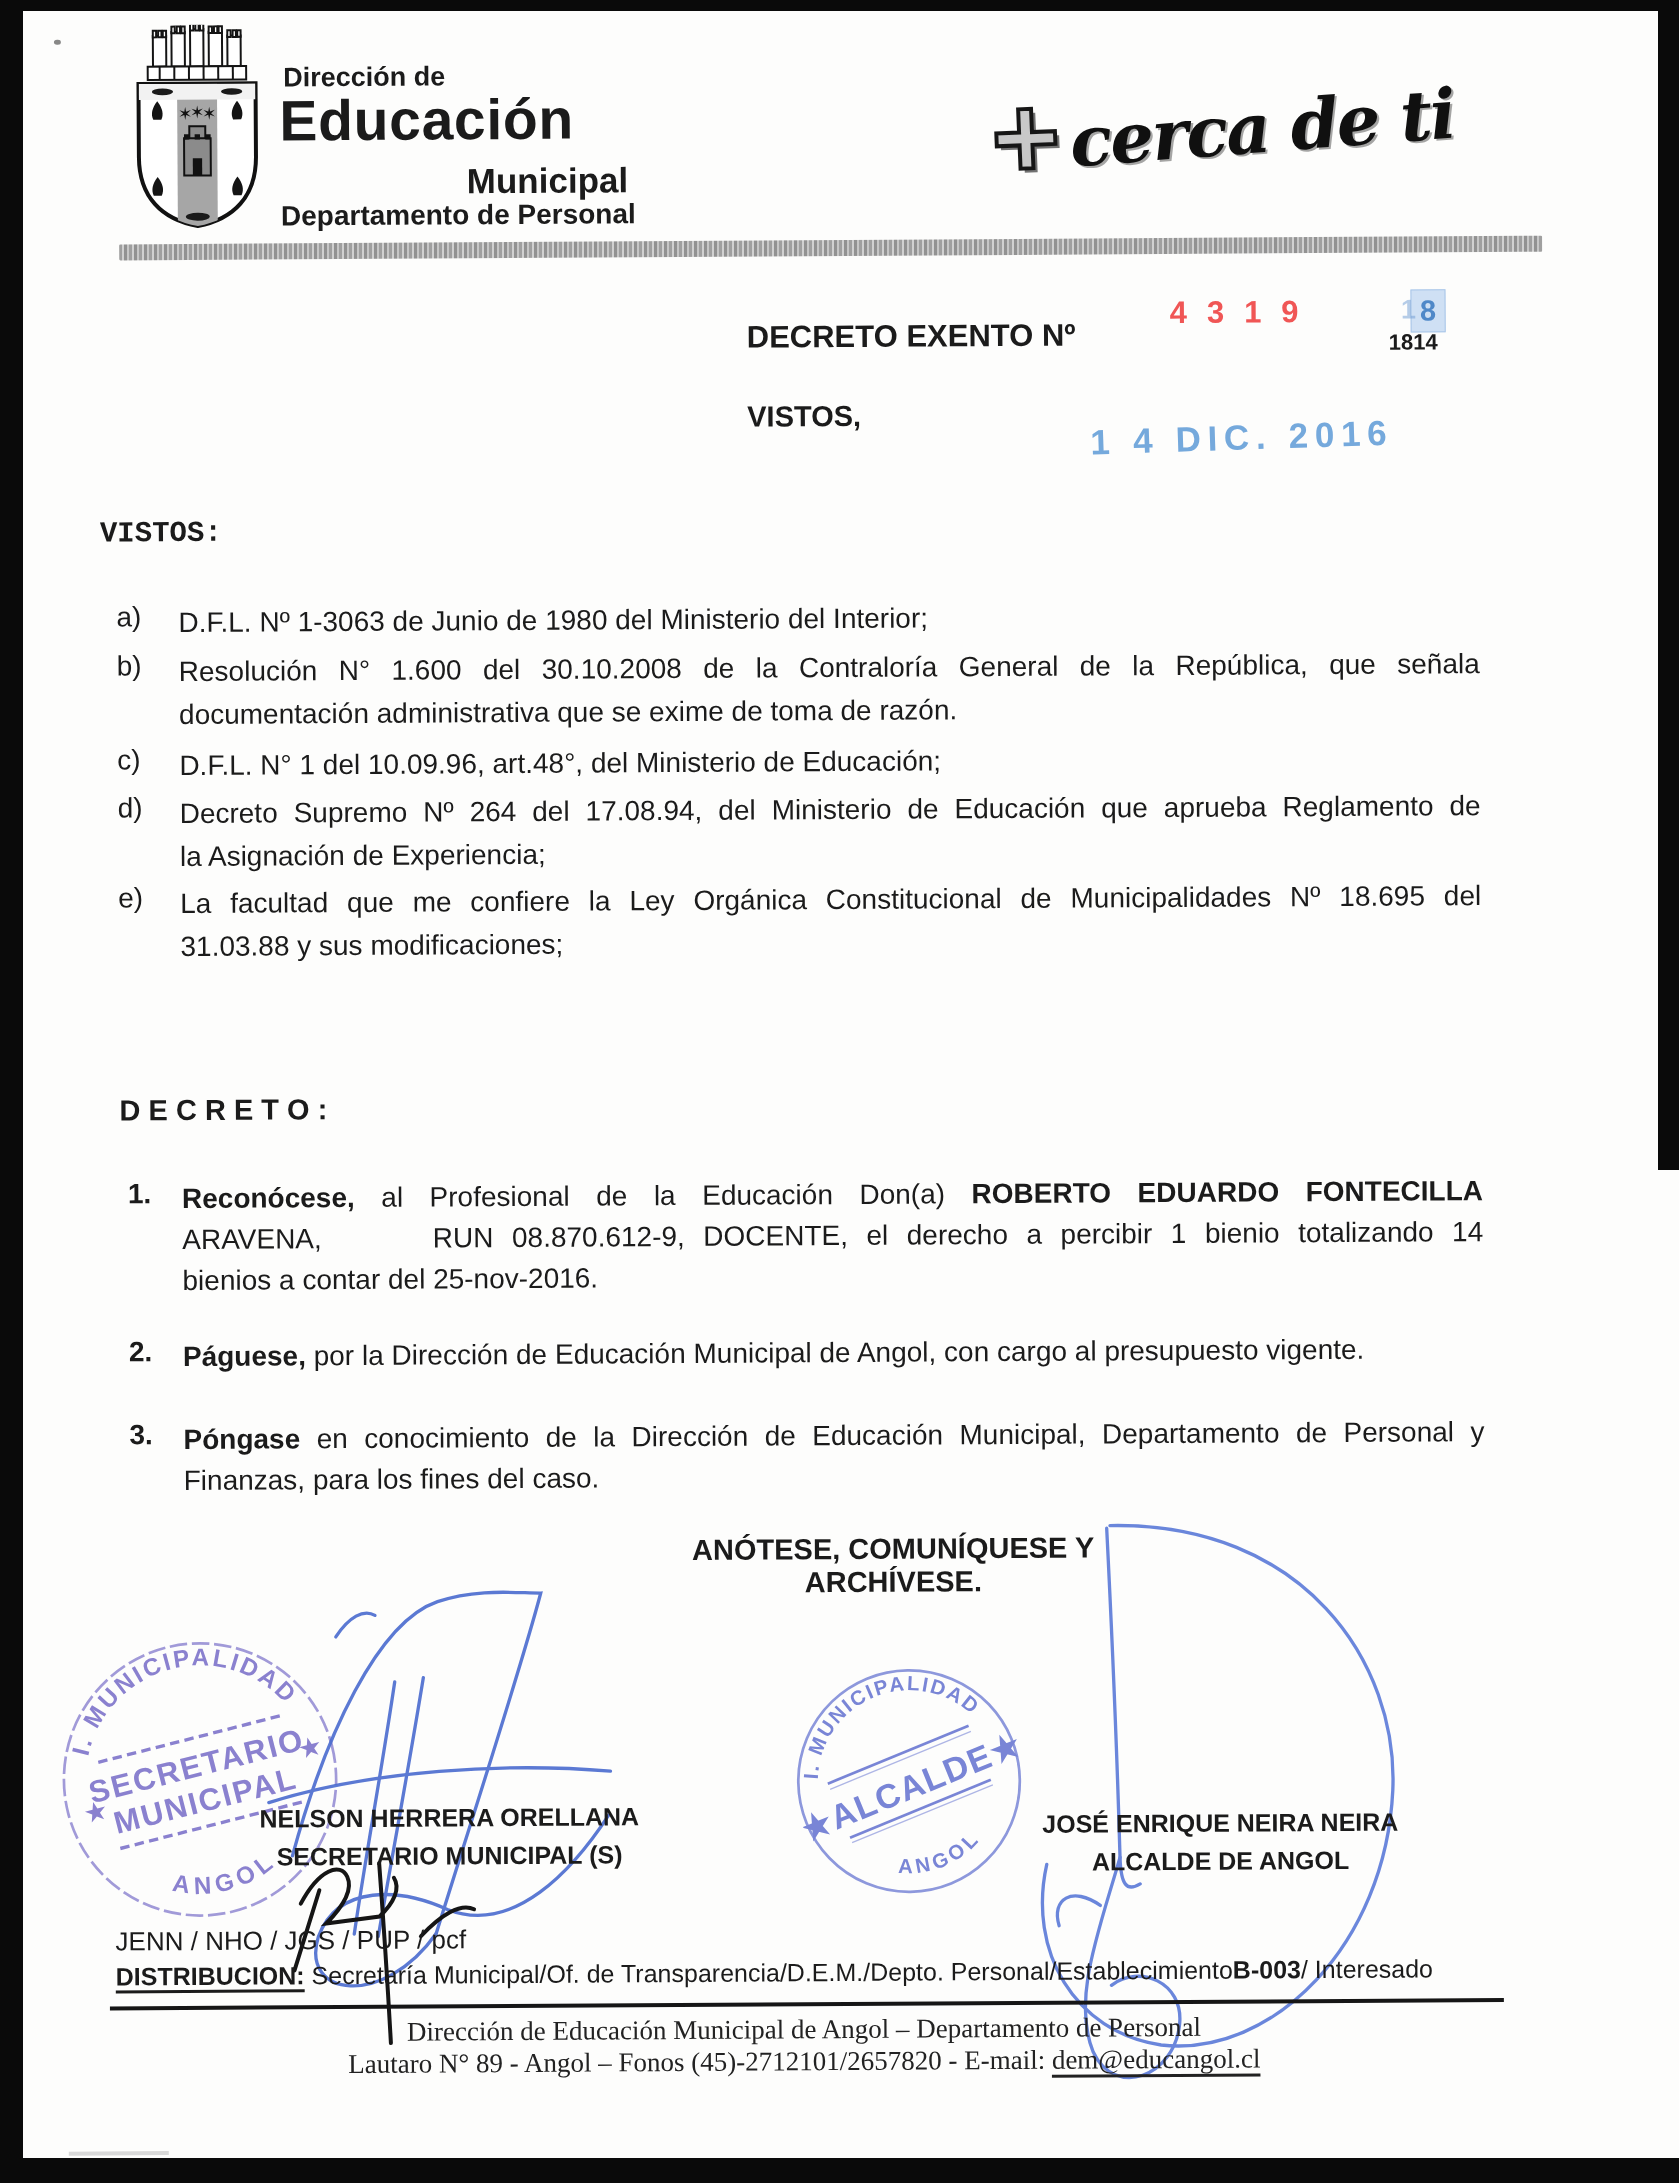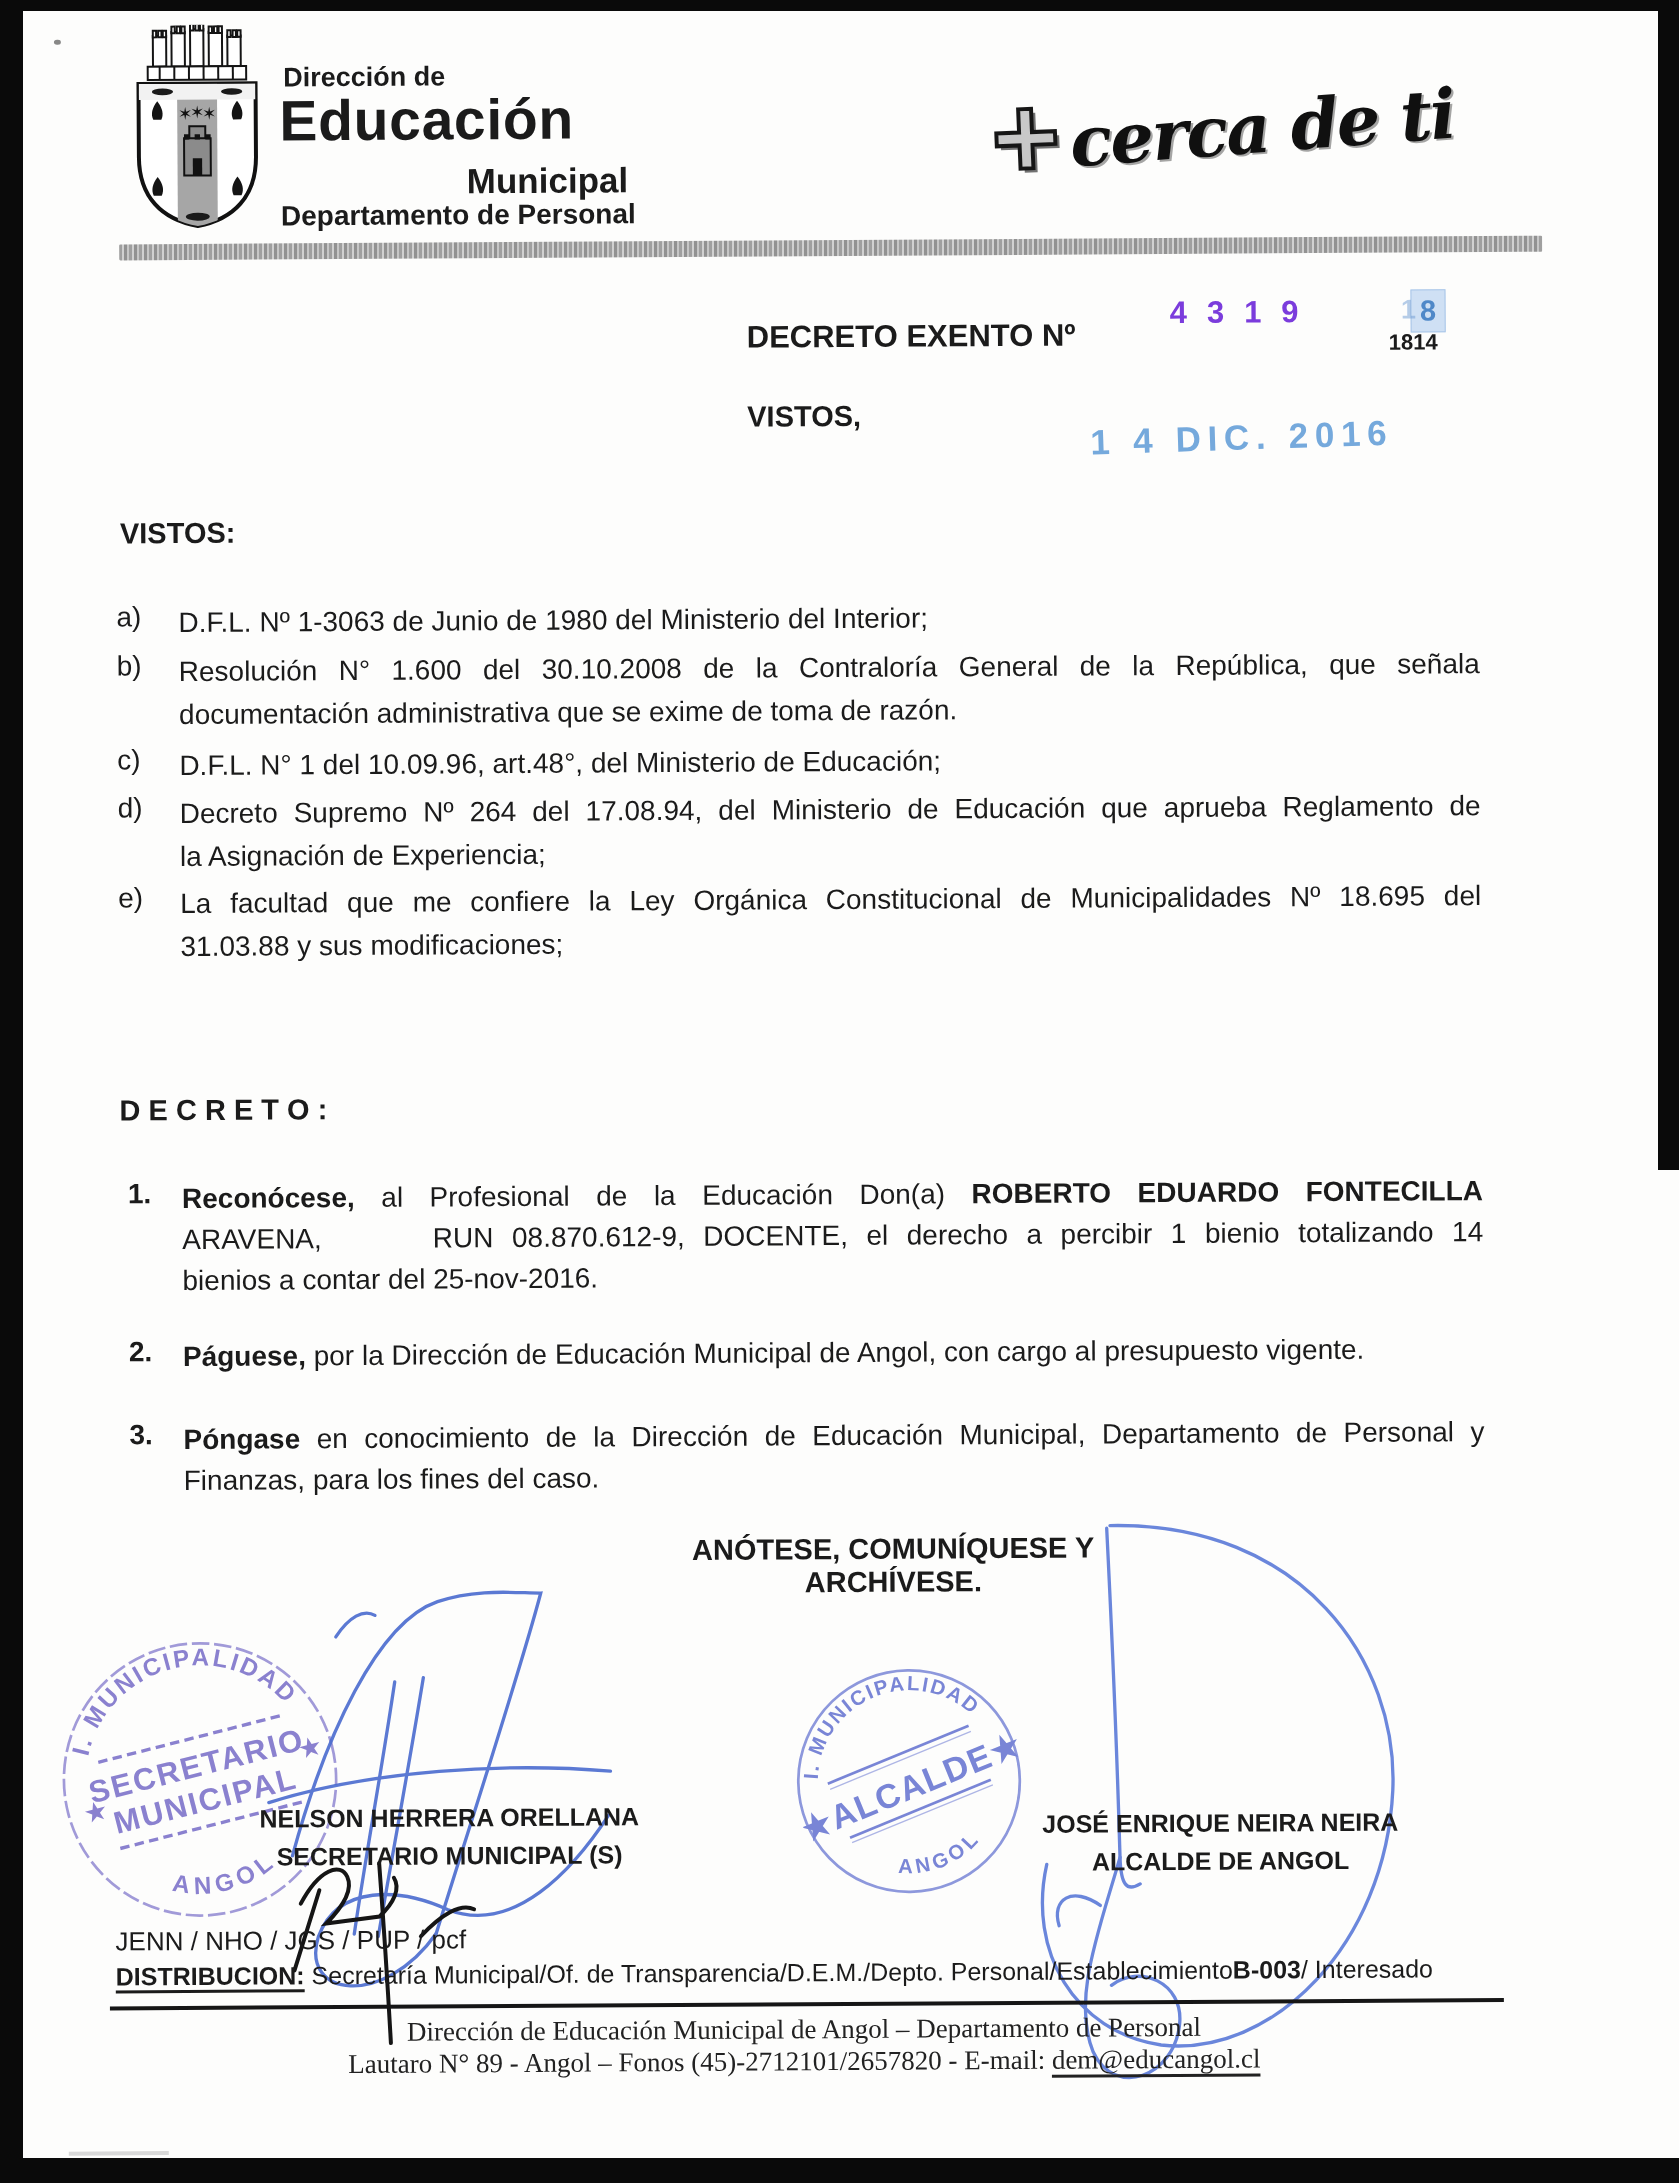--- a/index.html
+++ b/index.html
@@ -21,21 +21,21 @@
      repeating-linear-gradient(90deg,#8f8f8f 0 2.7px,#c9c9c9 2.7px 4.7px,#7f7f7f 4.7px 8px,#bdbdbd 8px 10px);
      opacity:.85;border-radius:1.3px;}
   .slogan{display:flex;align-items:center;gap:9.3px;transform:rotate(-2deg);}
   .slogan .plus{font-size:117px;font-weight:800;color:#c8c8c8;line-height:1;
       -webkit-text-stroke:4px #161616;text-shadow:4px 4px 0 rgba(0,0,0,.55);}
   .slogan .script{font-family:"DejaVu Serif",serif;font-style:italic;font-weight:700;
       font-size:69px;color:#101010;letter-spacing:-2px;transform:rotate(-2deg);
       text-shadow:2px 2px 0 rgba(0,0,0,.35);}
   
   .title{font-size:31px;font-weight:700;}
-  .num-blue{font-size:31px;font-weight:600;letter-spacing:20px;color:#6d28d9;opacity:.9;}
+  .num-blue{font-size:31px;font-weight:600;letter-spacing:20px;color:#ef4444;opacity:.9;}
   .ovl-box{width:33px;height:41px;background:#cfe0f4;border:1.3px solid #a9c6e8;
       display:flex;align-items:center;justify-content:center;font-size:29px;font-weight:700;color:#4f88c8;}
   .ovl-faint{position:absolute;left:-10.7px;top:4px;font-size:27px;color:#6f9cd4;opacity:.5;}
   .num-black{font-size:22px;font-weight:700;}
   .place{font-size:29px;font-weight:700;}
   .datestamp{font-size:35px;font-weight:600;letter-spacing:6.7px;color:#67a0d9;opacity:.9;
       transform:rotate(-1.5deg);}
   
   .seclabel{font-size:29px;font-weight:700;}
   .item{width:1363px;font-size:28px;}
@@ -134,21 +134,21 @@
   <div class="abs title" style="left:750px;top:319px;">DECRETO EXENTO Nº</div>
   <div class="abs num-blue" style="left:1173px;top:297px;">4319</div>
   <div class="abs ovl-box" style="left:1414px;top:293px;">
     <span class="ovl-faint">1</span>
     <span>8</span>
   </div>
   <div class="abs num-black" style="left:1392px;top:333px;">1814</div>
   <div class="abs place" style="left:750px;top:400px;">VISTOS,</div>
   <div class="abs datestamp" style="left:1093px;top:420px;">1 4 DIC. 2016</div>
 
-  <div class="abs seclabel" style="left:122px;top:513px;">VISTOS:</div>
+  <div class="abs seclabel" style="left:102px;top:513px;font-family:Liberation Mono, monospace;">VISTOS:</div>
 
   <div class="abs item" style="left:118px;top:597px;">
     <span class="lbl">a)</span>
     <div class="txt">
         <div>D.F.L. Nº 1-3063 de Junio de 1980 del Ministerio del Interior;</div>
       </div>
   </div>
   <div class="abs item" style="left:118px;top:646px;">
     <span class="lbl">b)</span>
     <div class="txt">

